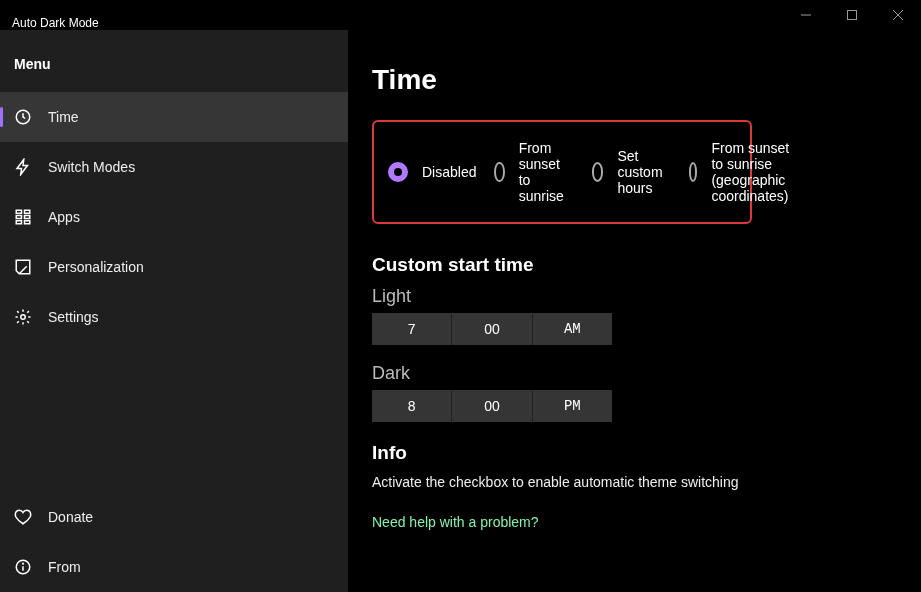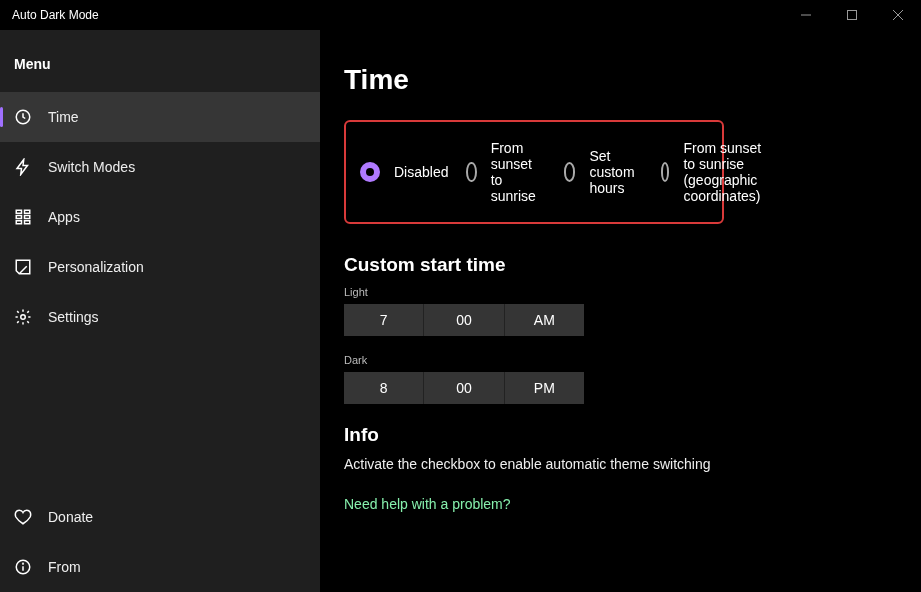--- a/index.html
+++ b/index.html
@@ -10,39 +10,39 @@
       color: #fff;
       font-family: "Segoe UI", -apple-system, sans-serif;
       font-size: 14px;
       overflow: hidden;
       display: flex;
       flex-direction: column;
     }
     .titlebar {
       height: 30px;
       display: flex;
-      align-items: center;
+      align-items: flex-end;
       padding-left: 12px;
       font-size: 12px;
       background: #000;
     }
     .titlebar .title { flex: 1; }
     .win-controls { display: flex; }
     .win-btn {
       width: 46px;
       height: 30px;
       display: flex;
       align-items: center;
       justify-content: center;
       color: #999;
       cursor: pointer;
     }
     .body-layout { flex: 1; display: flex; min-height: 0; }
     .sidebar {
-      width: 320px;
+      width: 348px;
       background: #1f1f1f;
       display: flex;
       flex-direction: column;
       padding-top: 26px;
     }
     .sidebar .menu-label {
       font-weight: 600;
       font-size: 14px;
       padding: 0 14px 20px 14px;
     }
@@ -94,36 +94,36 @@
       width: 20px; height: 20px; border: 2px solid #aaa; border-radius: 50%;
       display:flex; align-items:center; justify-content:center;
     }
     .radio-row.selected .radio-outer { border-color: #b07aff; background:#b07aff; }
     .radio-row.selected .radio-inner {
       width: 8px; height: 8px; background: #000; border-radius:50%;
     }
     .radio-label { font-size: 14px; }
 
     .section-heading { font-size: 19px; font-weight: 700; margin-bottom: 10px; }
-    .sub-label { font-size: 11px; color: #bbb; margin-bottom: 6px; }
+    .sub-label { font-size: 18px; color: #bbb; margin-bottom: 6px; }
     .time-picker {
       display: flex;
       width: 240px;
       height: 32px;
       margin-bottom: 18px;
       background: #353535;
     }
     .time-cell {
       flex: 1;
       display:flex; align-items:center; justify-content:center;
       border-right: 1px solid #222;
       cursor: pointer;
       font-size: 14px;
     }
-    .time-cell:last-child { border-right: none; }
+    .time-cell:last-child { border-right: none; font-family: Liberation Mono, monospace; }
 
     .info-section { margin-top: 20px; }
     .info-text { font-size: 14px; color: #eee; margin-top: 8px; }
     .link { color: #86efac; text-decoration: none; display:inline-block; margin-top: 24px; }
   </style>
 </head>
 <body>
 
 <div class="titlebar">
   <span class="title">Auto Dark Mode</span>

